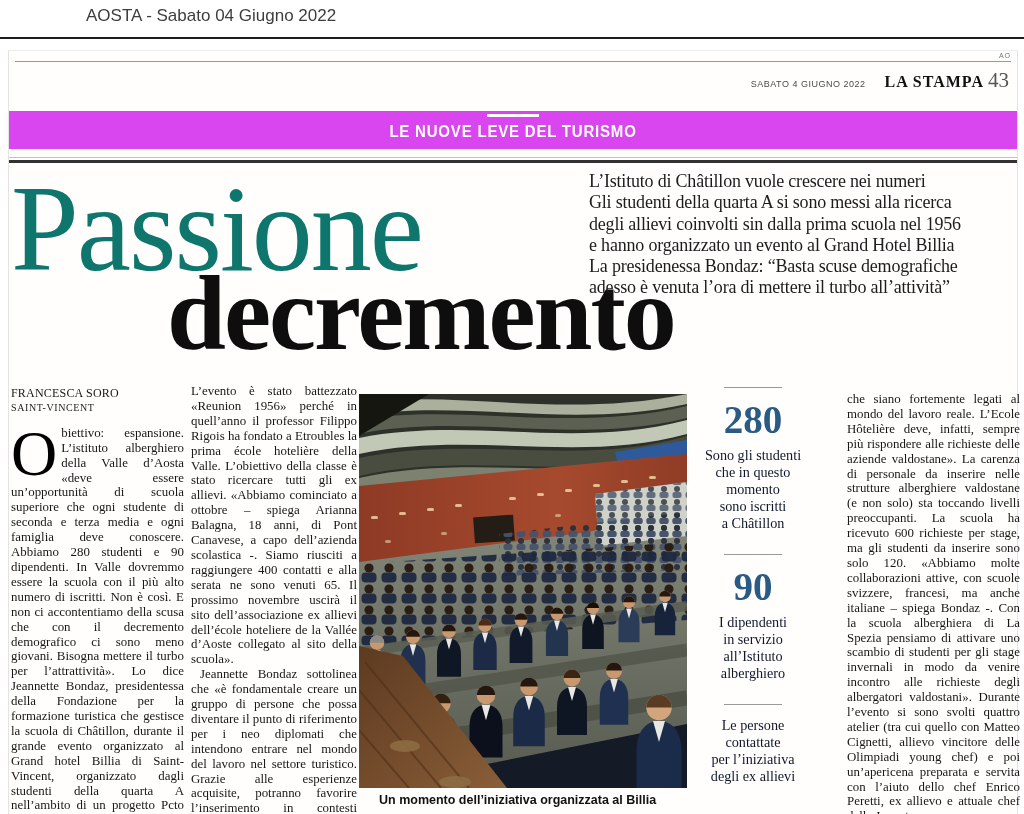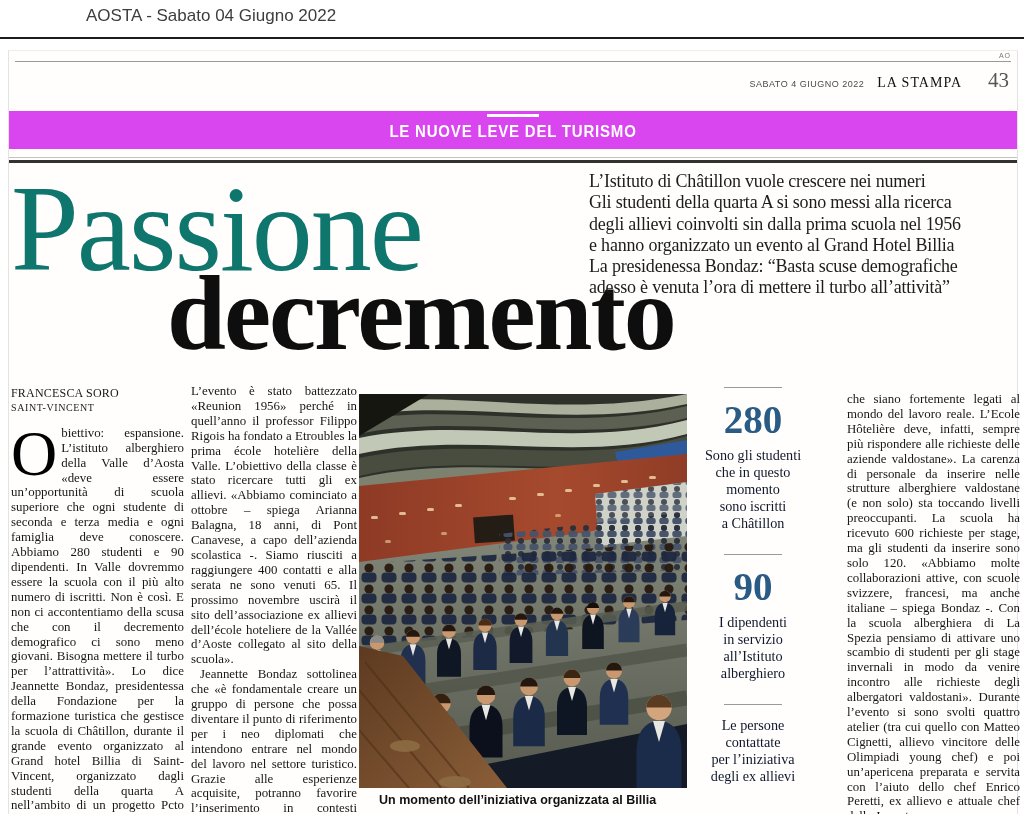--- a/index.html
+++ b/index.html
@@ -18,22 +18,22 @@
   .corner-tag{position:absolute;right:6px;top:1px;font-family:"Liberation Sans",sans-serif;
     font-size:7px;color:#777;letter-spacing:1px;}
   .top-rule{position:absolute;left:6px;right:6px;top:10px;height:1px;background:#9a9a9a;}
 
   .section-block{position:absolute;left:0;right:0;top:14px;text-align:center;}
   .section-dash{display:inline-block;width:56px;height:2px;background:#9a9a9a;margin-bottom:4px;}
   .section-title{font-size:20px;font-weight:bold;letter-spacing:2.5px;color:#2e2e2e;}
 
   .masthead-right{position:absolute;right:8px;top:17px;text-align:right;white-space:nowrap;}
   .mh-date{font-family:"Liberation Sans",sans-serif;font-size:9px;color:#4a4a4a;letter-spacing:.5px;}
-  .mh-brand{font-size:14px;font-weight:normal;letter-spacing:1px;color:#111;margin-left:9px;}
-  .mh-page{font-size:21px;color:#555;margin-left:22px;}
+  .mh-brand{font-size:16px;font-weight:bold;letter-spacing:1px;color:#111;margin-left:15px;}
+  .mh-page{font-size:21px;color:#555;margin-left:0;}
 
   .banner{position:absolute;left:0;right:0;top:60px;height:38px;background:#d946ef;text-align:center;}
   .banner-dash{position:absolute;left:50%;top:3px;width:52px;height:3px;margin-left:-26px;background:#fff;}
   .banner-label{display:inline-block;margin-top:11px;color:#fff;font-family:"Liberation Sans",sans-serif;
     font-weight:bold;font-size:15px;letter-spacing:.8px;transform:scaleY(1.15);}
 
   .rule-light{position:absolute;left:0;right:0;top:106px;height:1px;background:#c2c2c2;}
   .rule-dark{position:absolute;left:0;right:0;top:109px;height:3px;background:#323232;}
 
   

